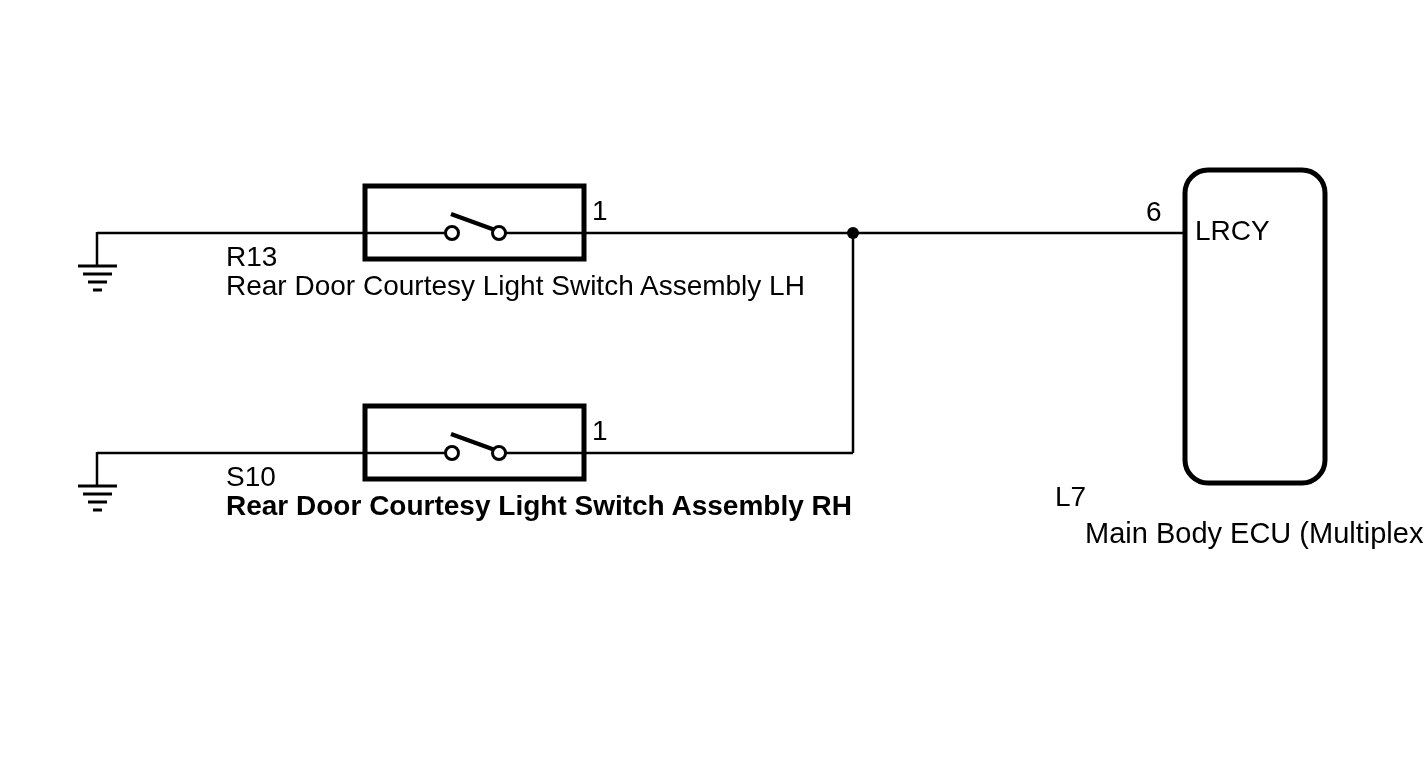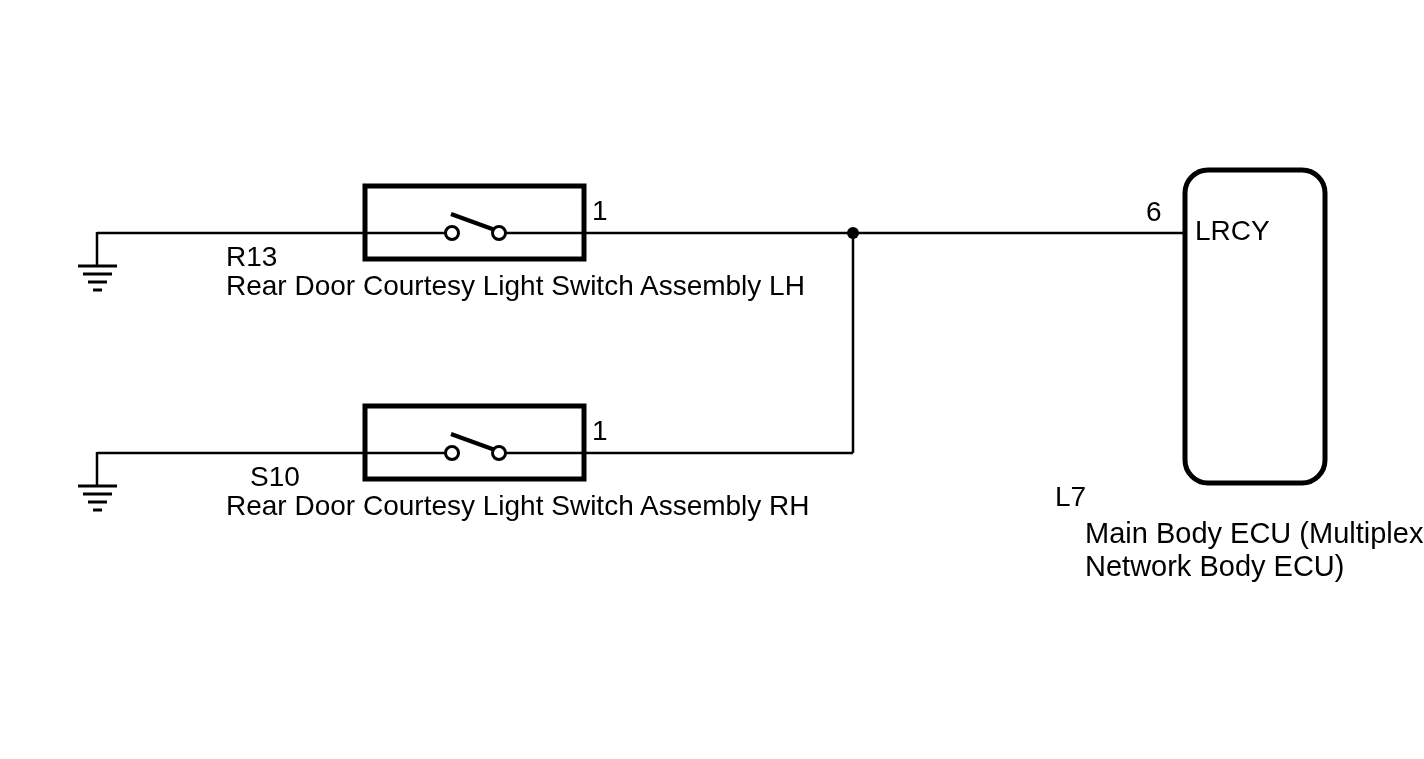--- a/index.html
+++ b/index.html
@@ -84,26 +84,25 @@
 
     <circle cx="853" cy="233" r="6" fill="#000"></circle>
 
     <rect x="1185" y="170" width="140" height="313" rx="23" ry="23" fill="none" stroke="#000" stroke-width="5"></rect>
   </svg>
 
   <div class="lbl" style="left:226px; top:241px;text-align:center;">R13</div>
   <div class="lbl" style="left:226px; top:270px;">Rear Door Courtesy Light Switch Assembly LH</div>
   <div class="lbl" style="left:592px; top:195px;">1</div>
 
-  <div class="lbl" style="left:226px; top:461px;margin-left:24px;">S10</div>
-  <div class="lbl" style="left:226px; top:490px;">Rear Door Courtesy Light Switch Assembly RH</div>
+  <div class="lbl" style="left:226px; top:461px;">S10</div>
+  <div class="lbl" style="left:226px; top:490px;font-weight:bold;">Rear Door Courtesy Light Switch Assembly RH</div>
   <div class="lbl" style="left:592px; top:415px;">1</div>
 
   <div class="lbl" style="left:1146px; top:196px;">6</div>
   <div class="lbl" style="left:1195px; top:215px;">LRCY</div>
   <div class="lbl" style="left:1055px; top:481px;">L7</div>
 
   <div class="lbl" style="left:1085px; top:517px;">
     <div class="ecu-name-line">Main Body ECU (Multiplex</div>
-    <div class="ecu-name-line">Network Body ECU)</div>
   </div>
 
 </div>
 
 </body></html>

